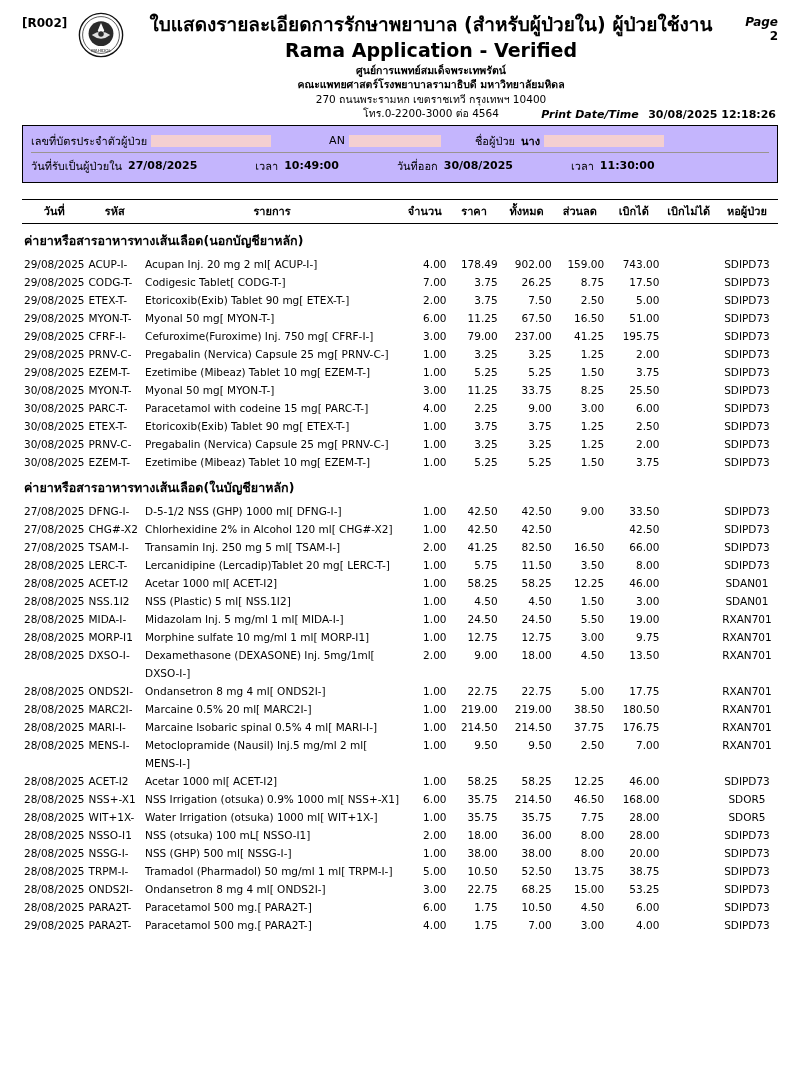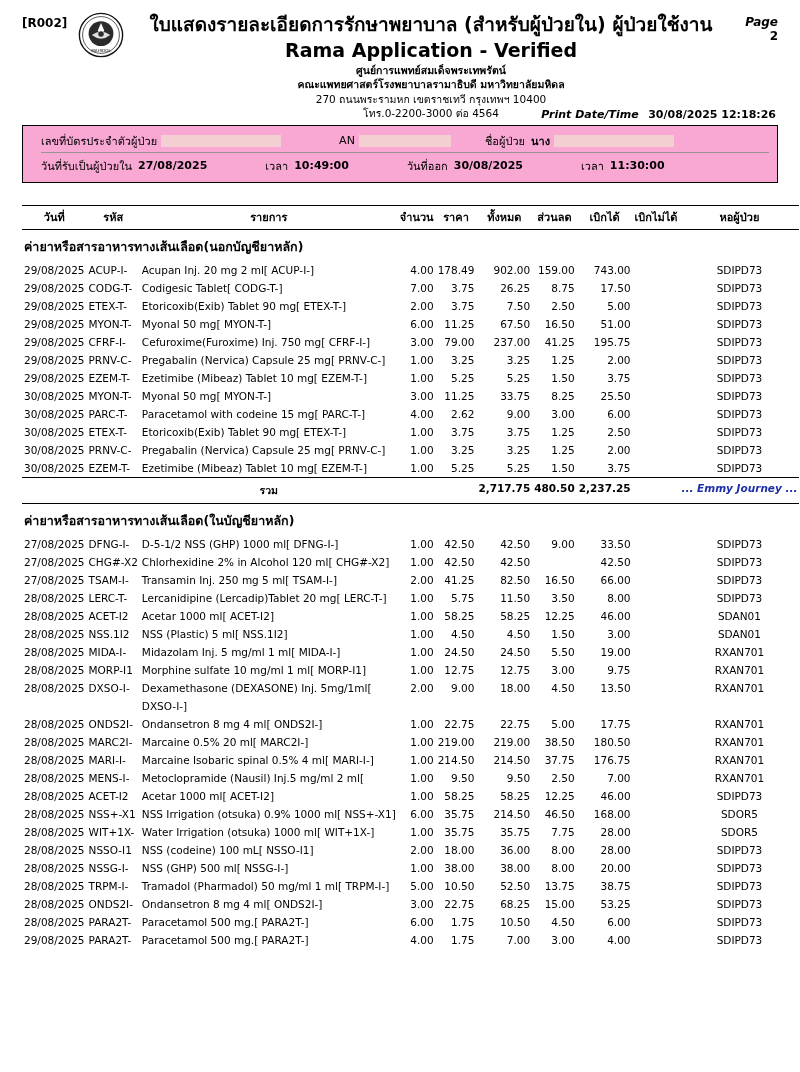--- a/index.html
+++ b/index.html
@@ -79,23 +79,23 @@
     margin-top: -12px;
     margin-right: 2px;
     margin-bottom: 4px;
   }
   .printline .lbl { font-style: italic; font-weight: bold; }
   .printline .val { font-weight: bold; margin-left: 6px; }
 
   
   .patient-box {
     border: 1.5px solid #000;
-    background: #f9a8d4;
-    padding: 4px 8px 5px 18px;
-    margin-bottom: 22px;
+    background: #c4b5fd;
+    padding: 4px 8px 5px 8px;
+    margin-bottom: 16px;
   }
   .prow {
     display: flex;
     align-items: center;
     font-size: 11px;
     padding: 2px 0;
   }
   .prow + .prow { border-top: 1px solid #9a9490; padding-top: 4px; }
   .pcell { display: flex; align-items: center; white-space: nowrap; }
   .plabel { font-weight: normal; }
@@ -367,21 +367,21 @@
         <td class="c-disc">8.25</td>
         <td class="c-claim">25.50</td>
         <td class="c-noclaim"></td>
         <td class="c-ward">SDIPD73</td>
       </tr>
       <tr>
         <td class="c-date">30/08/2025</td>
         <td class="c-code">PARC-T-</td>
         <td class="c-item">Paracetamol with codeine 15 mg[ PARC-T-]</td>
         <td class="c-qty">4.00</td>
-        <td class="c-price">2.62</td>
+        <td class="c-price">2.25</td>
         <td class="c-total">9.00</td>
         <td class="c-disc">3.00</td>
         <td class="c-claim">6.00</td>
         <td class="c-noclaim"></td>
         <td class="c-ward">SDIPD73</td>
       </tr>
       <tr>
         <td class="c-date">30/08/2025</td>
         <td class="c-code">ETEX-T-</td>
         <td class="c-item">Etoricoxib(Exib) Tablet 90 mg[ ETEX-T-]</td>
@@ -411,32 +411,20 @@
         <td class="c-item">Ezetimibe (Mibeaz) Tablet 10 mg[ EZEM-T-]</td>
         <td class="c-qty">1.00</td>
         <td class="c-price">5.25</td>
         <td class="c-total">5.25</td>
         <td class="c-disc">1.50</td>
         <td class="c-claim">3.75</td>
         <td class="c-noclaim"></td>
         <td class="c-ward">SDIPD73</td>
       </tr>
 
-      <tr class="sum-row">
-        <td></td>
-          <td></td>
-        <td class="lbl">รวม</td>
-        <td></td>
-          <td></td>
-        <td class="c-total">2,717.75</td>
-        <td class="c-disc">480.50</td>
-        <td class="c-claim">2,237.25</td>
-        <td></td>
-        <td class="watermark">... Emmy Journey ...</td>
-      </tr>
 
       <tr class="group-row">
         <td colspan="10">ค่ายาหรือสารอาหารทางเส้นเลือด(ในบัญชียาหลัก)</td>
       </tr>
 
       <tr>
         <td class="c-date">27/08/2025</td>
         <td class="c-code">DFNG-I-</td>
         <td class="c-item">D-5-1/2 NSS (GHP) 1000 ml[ DFNG-I-]</td>
         <td class="c-qty">1.00</td>
@@ -599,20 +587,32 @@
         <td class="c-code">MENS-I-</td>
         <td class="c-item">Metoclopramide (Nausil) Inj.5 mg/ml 2 ml[</td>
         <td class="c-qty">1.00</td>
         <td class="c-price">9.50</td>
         <td class="c-total">9.50</td>
         <td class="c-disc">2.50</td>
         <td class="c-claim">7.00</td>
         <td class="c-noclaim"></td>
         <td class="c-ward">RXAN701</td>
       </tr>
+      <tr>
+        <td></td>
+          <td></td>
+        <td class="c-item cont-line">MENS-I-]</td>
+        <td></td>
+          <td></td>
+          <td></td>
+          <td></td>
+          <td></td>
+          <td></td>
+          <td></td>
+      </tr>
 
       <tr>
         <td class="c-date">28/08/2025</td>
         <td class="c-code">ACET-I2</td>
         <td class="c-item">Acetar 1000 ml[ ACET-I2]</td>
         <td class="c-qty">1.00</td>
         <td class="c-price">58.25</td>
         <td class="c-total">58.25</td>
         <td class="c-disc">12.25</td>
         <td class="c-claim">46.00</td>
@@ -639,21 +639,21 @@
         <td class="c-price">35.75</td>
         <td class="c-total">35.75</td>
         <td class="c-disc">7.75</td>
         <td class="c-claim">28.00</td>
         <td class="c-noclaim"></td>
         <td class="c-ward">SDOR5</td>
       </tr>
       <tr>
         <td class="c-date">28/08/2025</td>
         <td class="c-code">NSSO-I1</td>
-        <td class="c-item">NSS (codeine) 100 mL[ NSSO-I1]</td>
+        <td class="c-item">NSS (otsuka) 100 mL[ NSSO-I1]</td>
         <td class="c-qty">2.00</td>
         <td class="c-price">18.00</td>
         <td class="c-total">36.00</td>
         <td class="c-disc">8.00</td>
         <td class="c-claim">28.00</td>
         <td class="c-noclaim"></td>
         <td class="c-ward">SDIPD73</td>
       </tr>
       <tr>
         <td class="c-date">28/08/2025</td>

